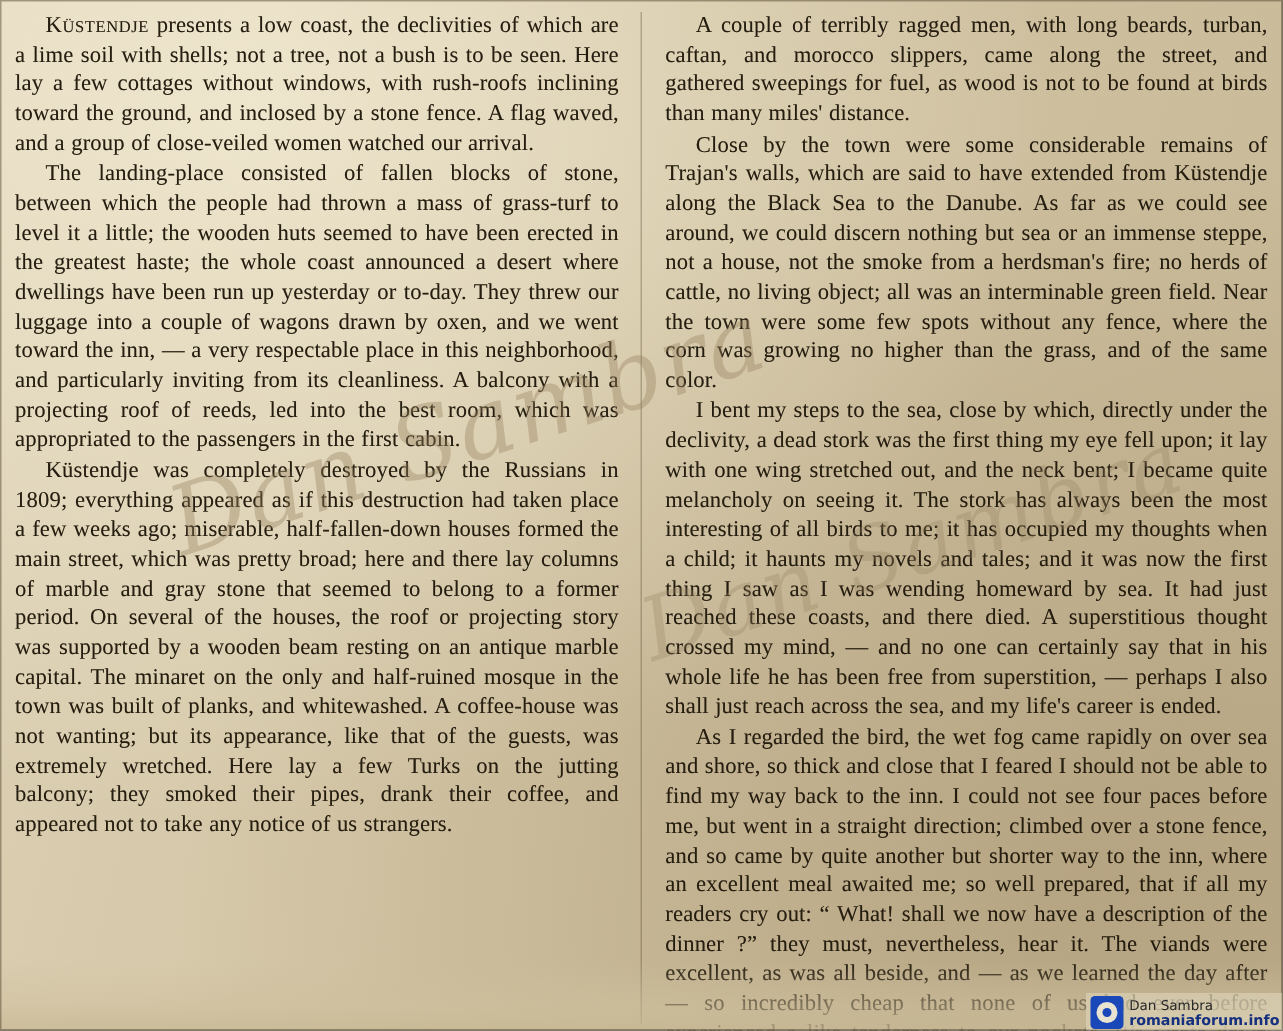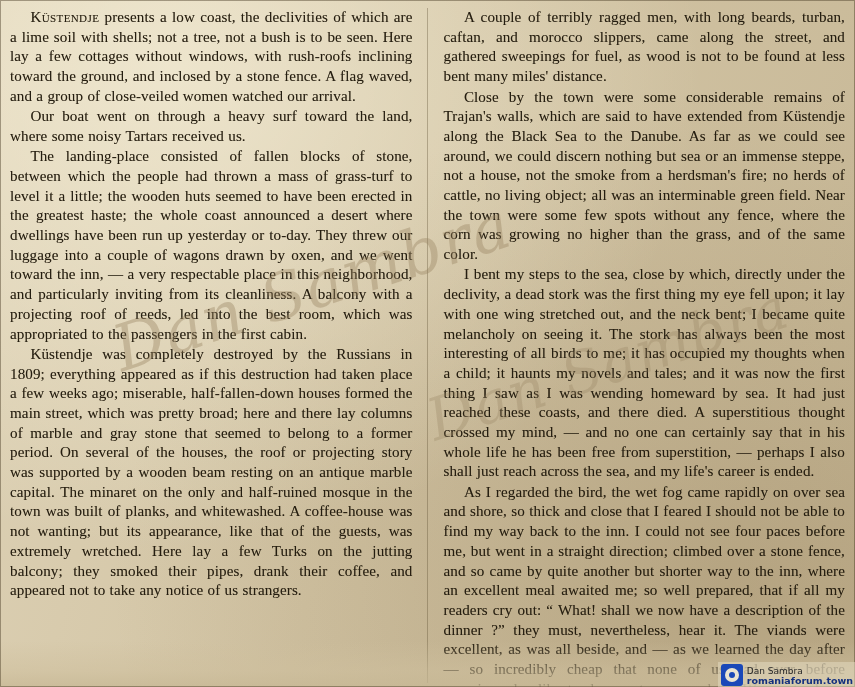--- a/index.html
+++ b/index.html
@@ -164,41 +164,40 @@
 </style>
 </head>
 <body>
 
 <div id="page">
 
   <div class="columns">
 
     <div class="col col-left">
       <p class="para first"><span class="smallcaps">Küstendje</span><span> presents a low coast, the declivities of which are a lime soil with shells; not a tree, not a bush is to be seen. Here lay a few cottages without windows, with rush-roofs inclining toward the ground, and inclosed by a stone fence. A flag waved, and a group of close-veiled women watched our arrival.</span></p>
-      <p class="para"><span>Our boat went on through a heavy surf toward the land, where some noisy Tartars received us.</span></p>
       <p class="para"><span>The landing-place consisted of fallen blocks of stone, between which the people had thrown a mass of grass-turf to level it a little; the wooden huts seemed to have been erected in the greatest haste; the whole coast announced a desert where dwellings have been run up yesterday or to-day. They threw our luggage into a couple of wagons drawn by oxen, and we went toward the inn, — a very respectable place in this neighborhood, and particularly inviting from its cleanliness. A balcony with a projecting roof of reeds, led into the best room, which was appropriated to the passengers in the first cabin.</span></p>
       <p class="para"><span>Küstendje was completely destroyed by the Russians in 1809; everything appeared as if this destruction had taken place a few weeks ago; miserable, half-fallen-down houses formed the main street, which was pretty broad; here and there lay columns of marble and gray stone that seemed to belong to a former period. On several of the houses, the roof or projecting story was supported by a wooden beam resting on an antique marble capital. The minaret on the only and half-ruined mosque in the town was built of planks, and whitewashed. A coffee-house was not wanting; but its appearance, like that of the guests, was extremely wretched. Here lay a few Turks on the jutting balcony; they smoked their pipes, drank their coffee, and appeared not to take any notice of us strangers.</span></p>
     </div>
 
     <div class="col col-right">
-      <p class="para first"><span>A couple of terribly ragged men, with long beards, turban, caftan, and morocco slippers, came along the street, and gathered sweepings for fuel, as wood is not to be found at less bent many miles' distance.</span></p>
+      <p class="para first"><span>A couple of terribly ragged men, with long beards, turban, caftan, and morocco slippers, came along the street, and gathered sweepings for fuel, as wood is not to be found at birds than many miles' distance.</span></p>
       <p class="para"><span>Close by the town were some considerable remains of Trajan's walls, which are said to have extended from Küstendje along the Black Sea to the Danube. As far as we could see around, we could discern nothing but sea or an immense steppe, not a house, not the smoke from a herdsman's fire; no herds of cattle, no living object; all was an interminable green field. Near the town were some few spots without any fence, where the corn was growing no higher than the grass, and of the same color.</span></p>
       <p class="para"><span>I bent my steps to the sea, close by which, directly under the declivity, a dead stork was the first thing my eye fell upon; it lay with one wing stretched out, and the neck bent; I became quite melancholy on seeing it. The stork has always been the most interesting of all birds to me; it has occupied my thoughts when a child; it haunts my novels and tales; and it was now the first thing I saw as I was wending homeward by sea. It had just reached these coasts, and there died. A superstitious thought crossed my mind, — and no one can certainly say that in his whole life he has been free from superstition, — perhaps I also shall just reach across the sea, and my life's career is ended.</span></p>
       <p class="para"><span>As I regarded the bird, the wet fog came rapidly on over sea and shore, so thick and close that I feared I should not be able to find my way back to the inn. I could not see four paces before me, but went in a straight direction; climbed over a stone fence, and so came by quite another but shorter way to the inn, where an excellent meal awaited me; so well prepared, that if all my readers cry out: “ What! shall we now have a description of the dinner ?” they must, nevertheless, hear it. The viands were excellent, as was all beside, and — as we learned the day after — so incredibly cheap that none of us had ever before experienced a like tenderness to our pockets. We wrote down the host and hostess' name, and promised to praise and extend their fame as far as we could. I will do my part thereto, and</span></p>
     </div>
 
   </div>
 
   <div class="watermark">Dan Sambra</div>
   <div class="watermark two">Dan Sambra</div>
 
   <div class="fade-bottom"></div>
 
   <div class="badge">
     <div class="badge-mark"></div>
     <div class="badge-text">
       <span class="badge-name">Dan Sambra</span>
-      <span class="badge-site">romaniaforum.town</span>
+      <span class="badge-site">romaniaforum.info</span>
     </div>
   </div>
 
   <div class="frame"></div>
 </div>
 
 </body></html>

